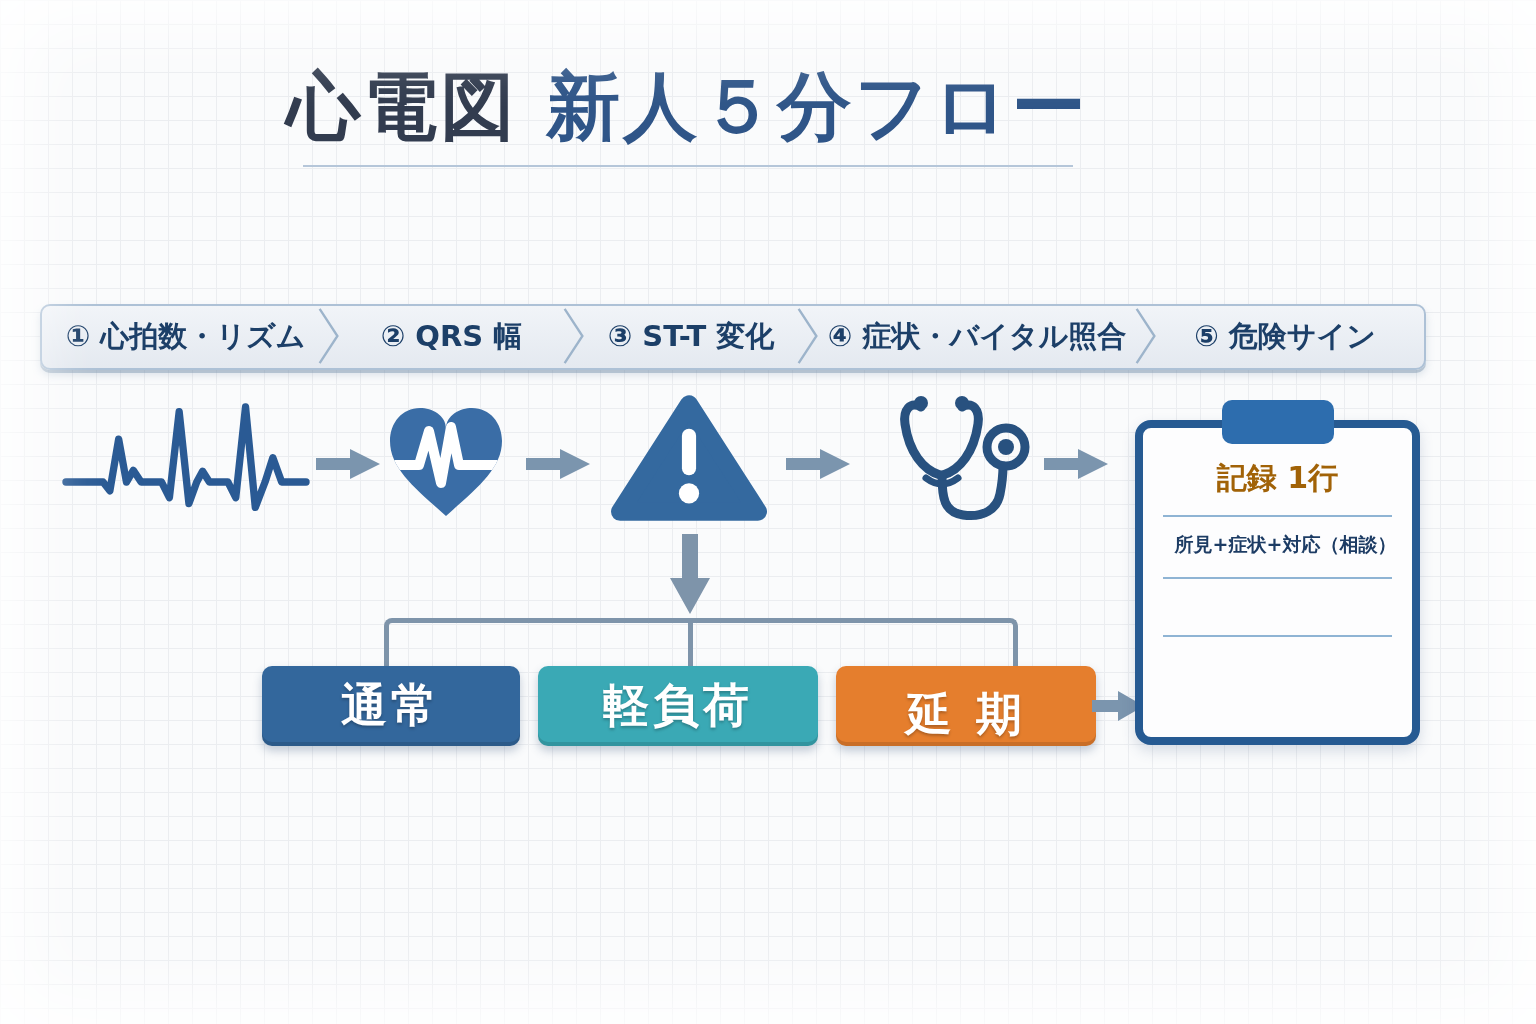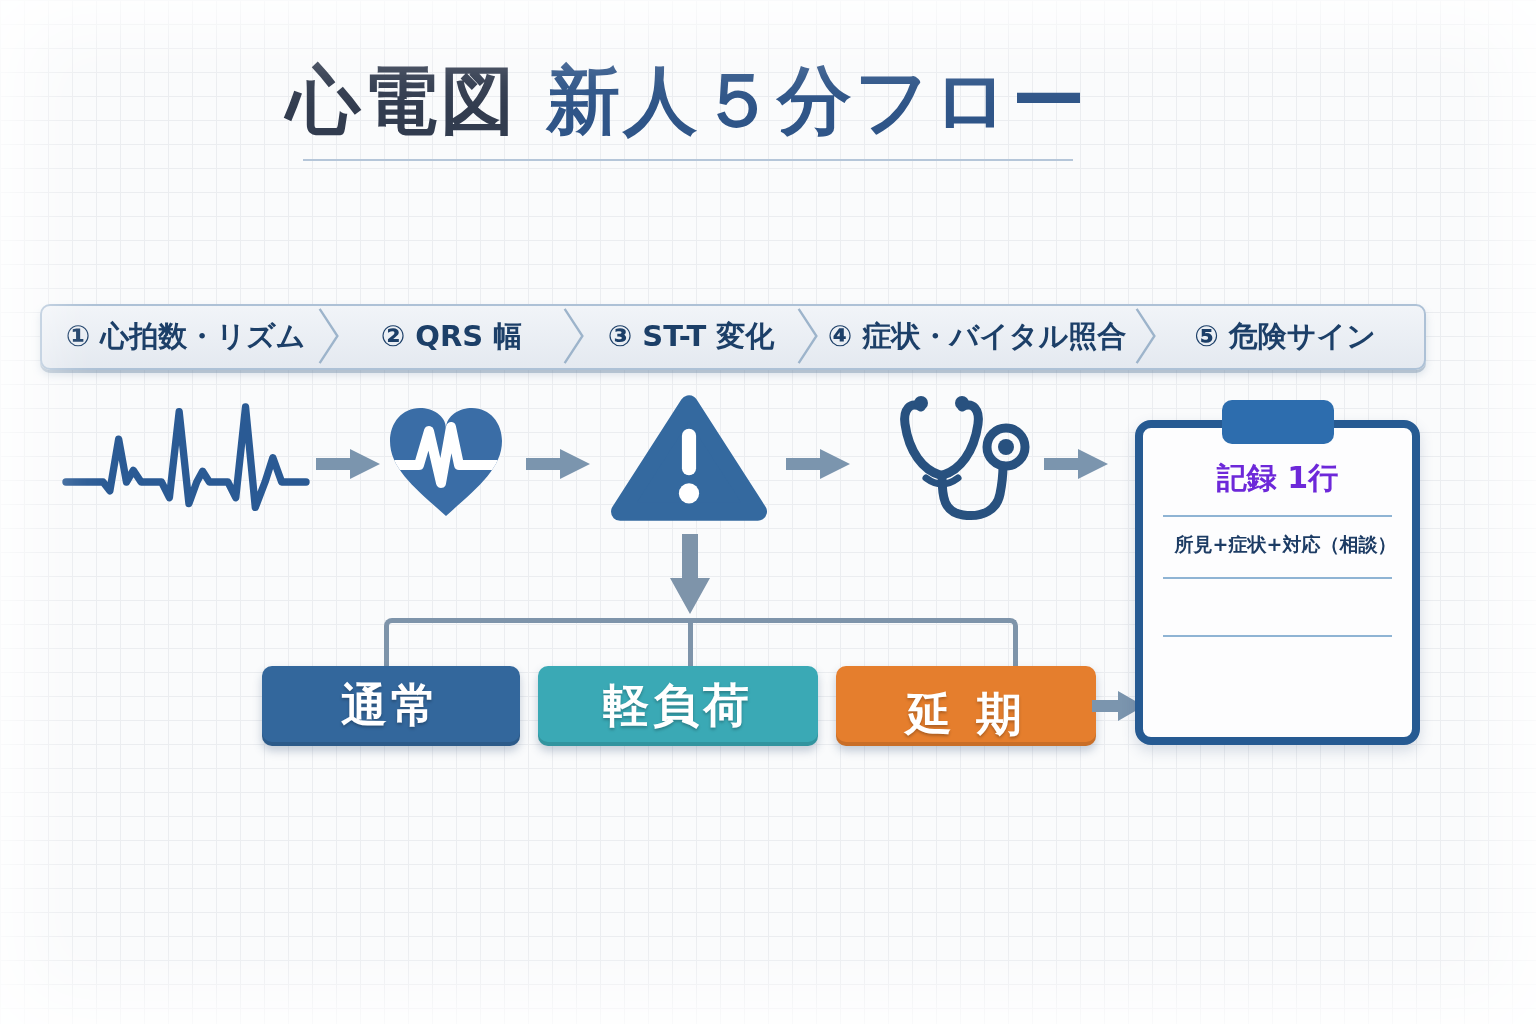--- a/index.html
+++ b/index.html
@@ -9,21 +9,21 @@
     background-color:#fafbfc;
     background-image:
       linear-gradient(#ebedf0 1px, transparent 1px),
       linear-gradient(90deg,#ebedf0 1px, transparent 1px);
     background-size:24px 24px;
   }
   #vignette{position:absolute;inset:0;pointer-events:none;z-index:50;
     box-shadow:inset 0 0 70px 28px rgba(255,255,255,.9);}
 
   
-  .header{position:absolute;left:0;top:56px;width:1375px;text-align:center;}
+  .header{position:absolute;left:0;top:62px;width:1375px;text-align:center;}
   .title{font-size:74px;font-weight:800;letter-spacing:3px;line-height:1.2;}
   .title .t1{color:#323c4f;}
   .title .t2{color:#2f5588;}
   .title-rule{width:770px;height:2px;background:#b5c6d9;margin:14px auto 0;}
   .subtitle{margin-top:16px;display:flex;justify-content:center;align-items:center;gap:16px;
     font-size:31px;font-weight:800;color:#343e4e;}
   .subtitle svg{display:block;}
 
   
   .stepbar{position:absolute;left:40px;top:304px;width:1382px;height:62px;
@@ -44,21 +44,21 @@
   .clipboard{position:absolute;left:1135px;top:420px;width:285px;height:325px;
     background:#fdfdfe;border:8px solid #265a92;border-radius:16px;
     box-sizing:border-box;box-shadow:0 6px 14px rgba(50,80,120,.18);z-index:3;}
   .clip-tab{position:absolute;left:50%;top:-28px;transform:translateX(-50%);
     width:112px;height:44px;background:#2d6dae;border-radius:10px;z-index:4;}
   .clip-bump{position:absolute;left:50%;top:-16px;transform:translateX(-50%);
     width:62px;height:30px;background:#2d6dae;border-radius:12px 12px 0 0;}
   .clip-hole{position:absolute;left:50%;top:-7px;transform:translateX(-50%);
     width:24px;height:24px;background:#fdfdfe;border-radius:50%;}
   .cb-title{position:absolute;left:0;right:0;top:30px;text-align:center;
-    font-size:30px;font-weight:800;color:#6d28d9;}
+    font-size:30px;font-weight:800;color:#a16207;}
   .cb-line{position:absolute;left:20px;right:20px;height:2px;background:#8fb4d4;}
   .cb-l1{top:87px;} .cb-l2{top:149px;} .cb-l3{top:207px;}
   .cb-note{position:absolute;left:16px;right:0;top:104px;text-align:center;
     font-size:19px;font-weight:800;color:#1d3c64;white-space:nowrap;}
 
   
   .connector{position:absolute;left:384px;top:618px;width:634px;height:48px;
     border:5px solid #7e94aa;border-bottom:none;border-radius:8px 8px 0 0;
     box-sizing:border-box;}
   .stub-center{position:absolute;left:688px;top:620px;width:5px;height:46px;background:#7e94aa;}

